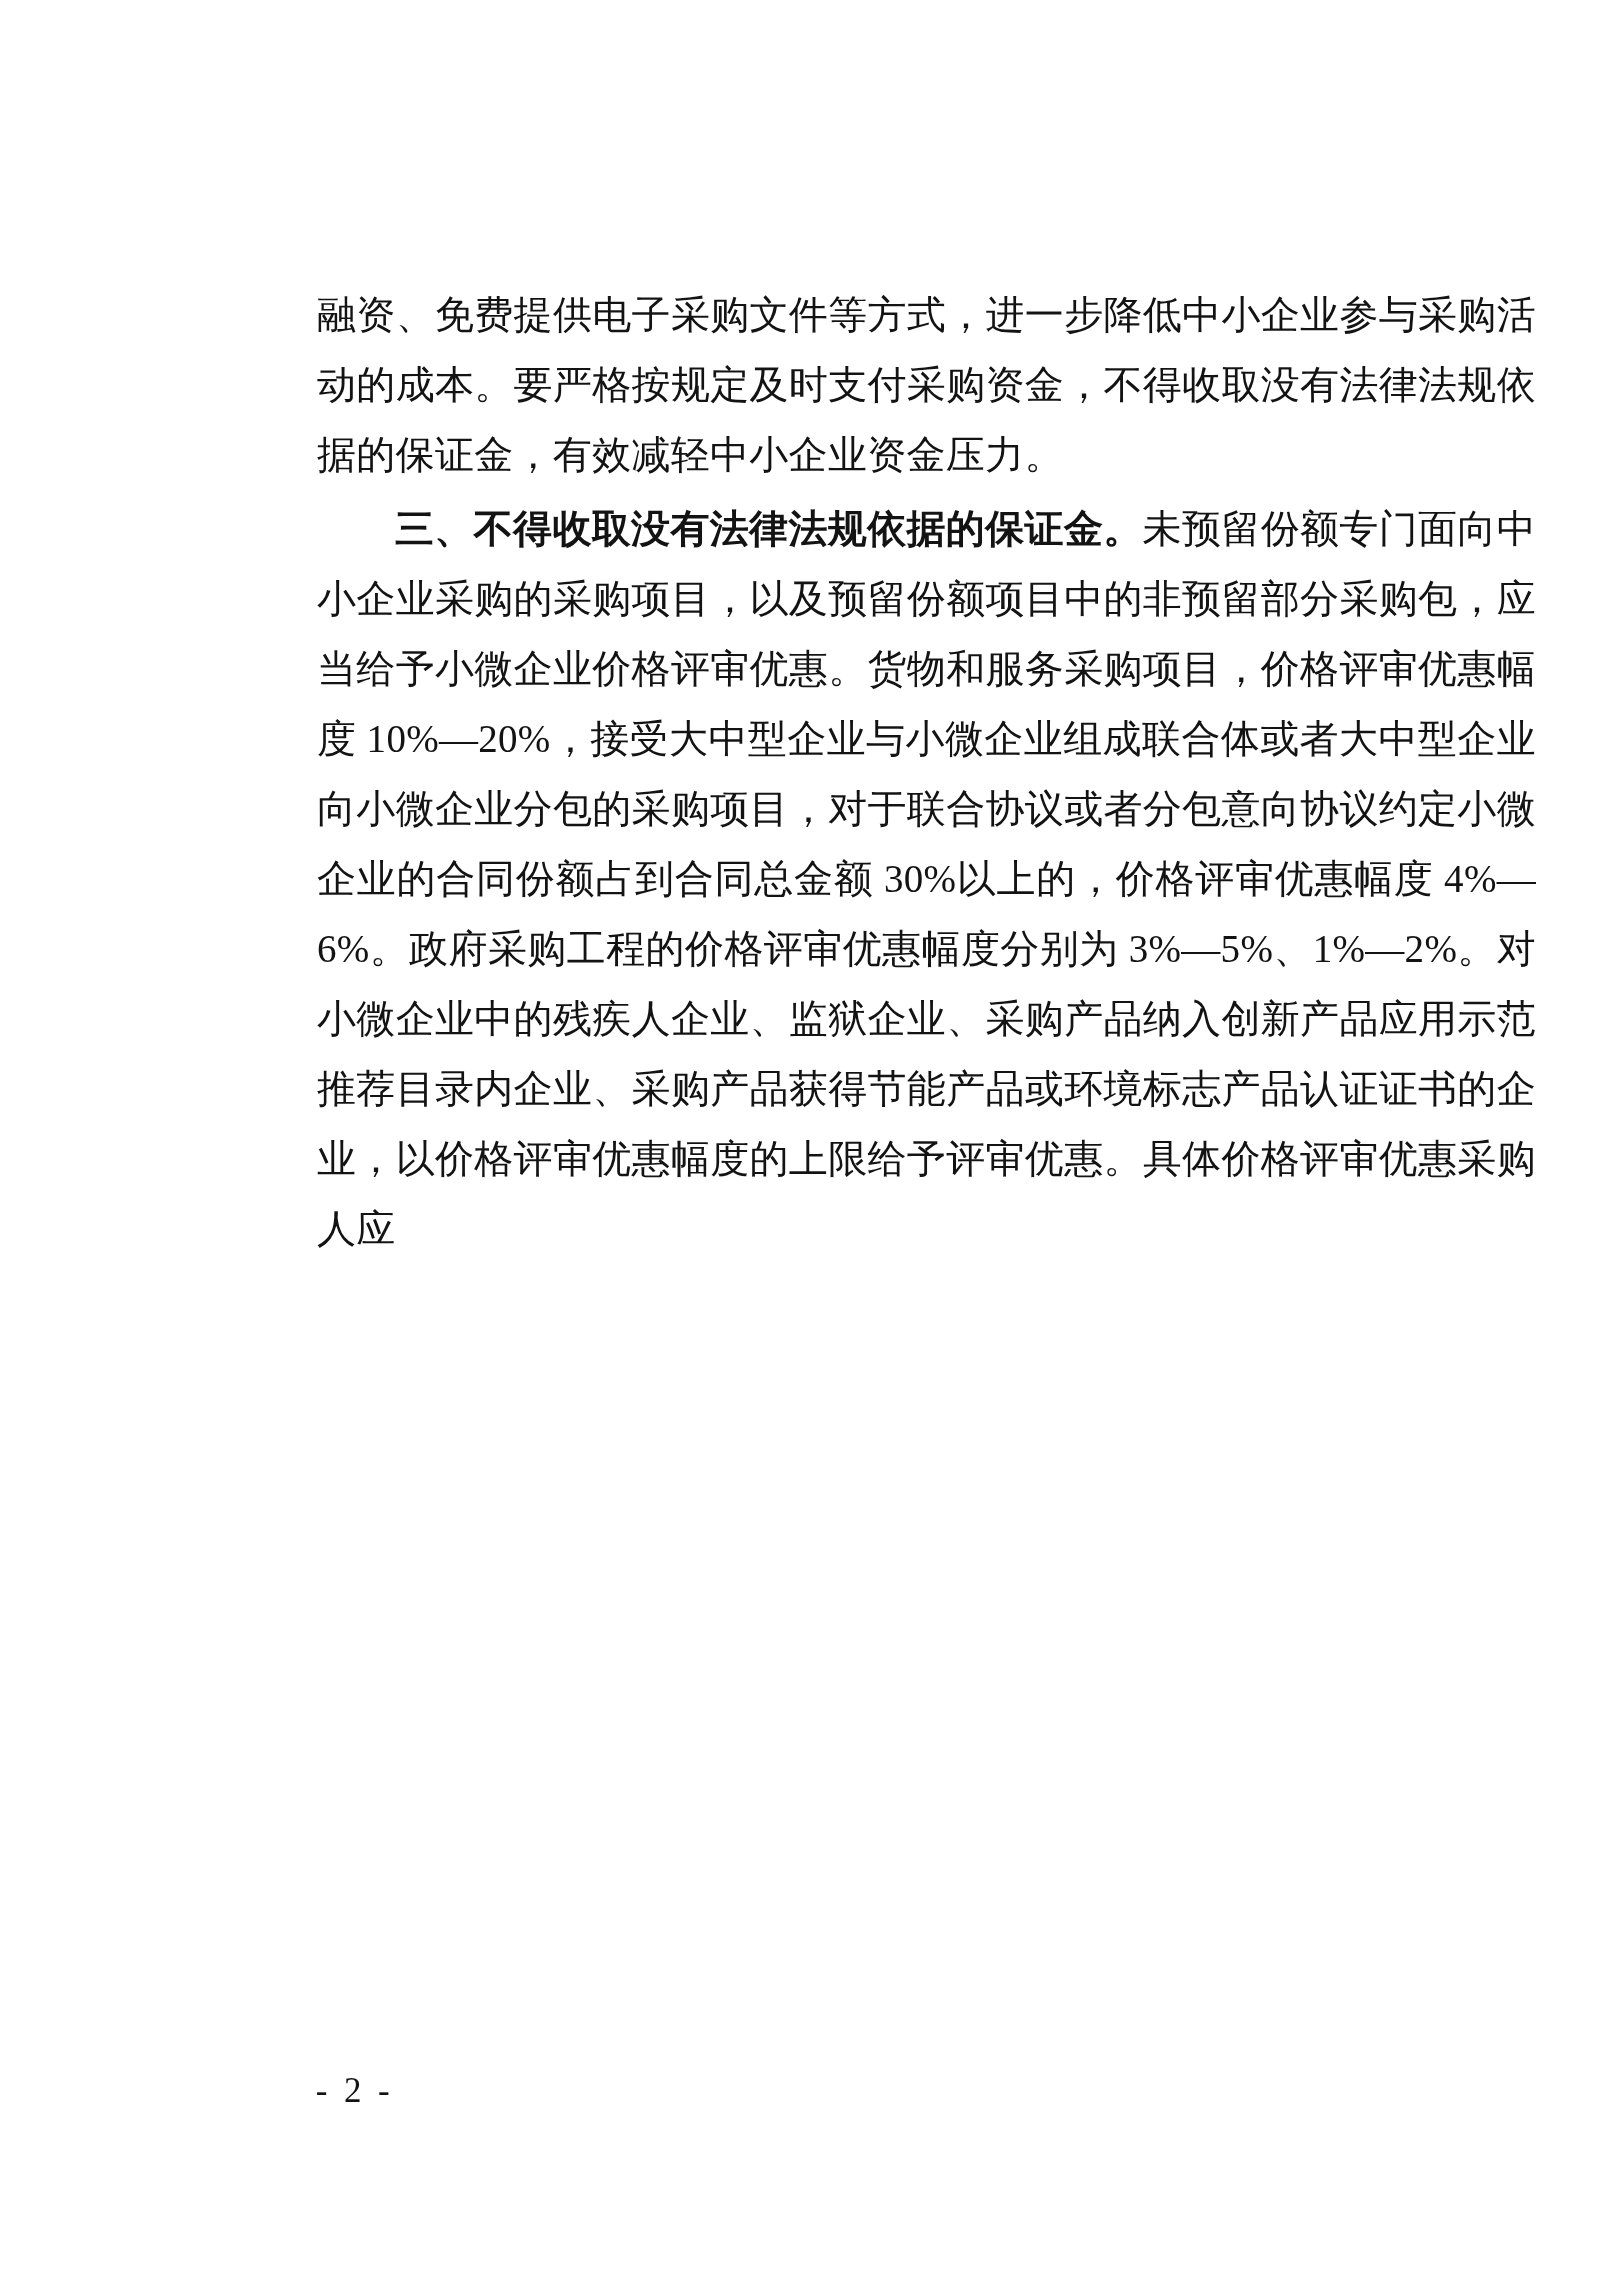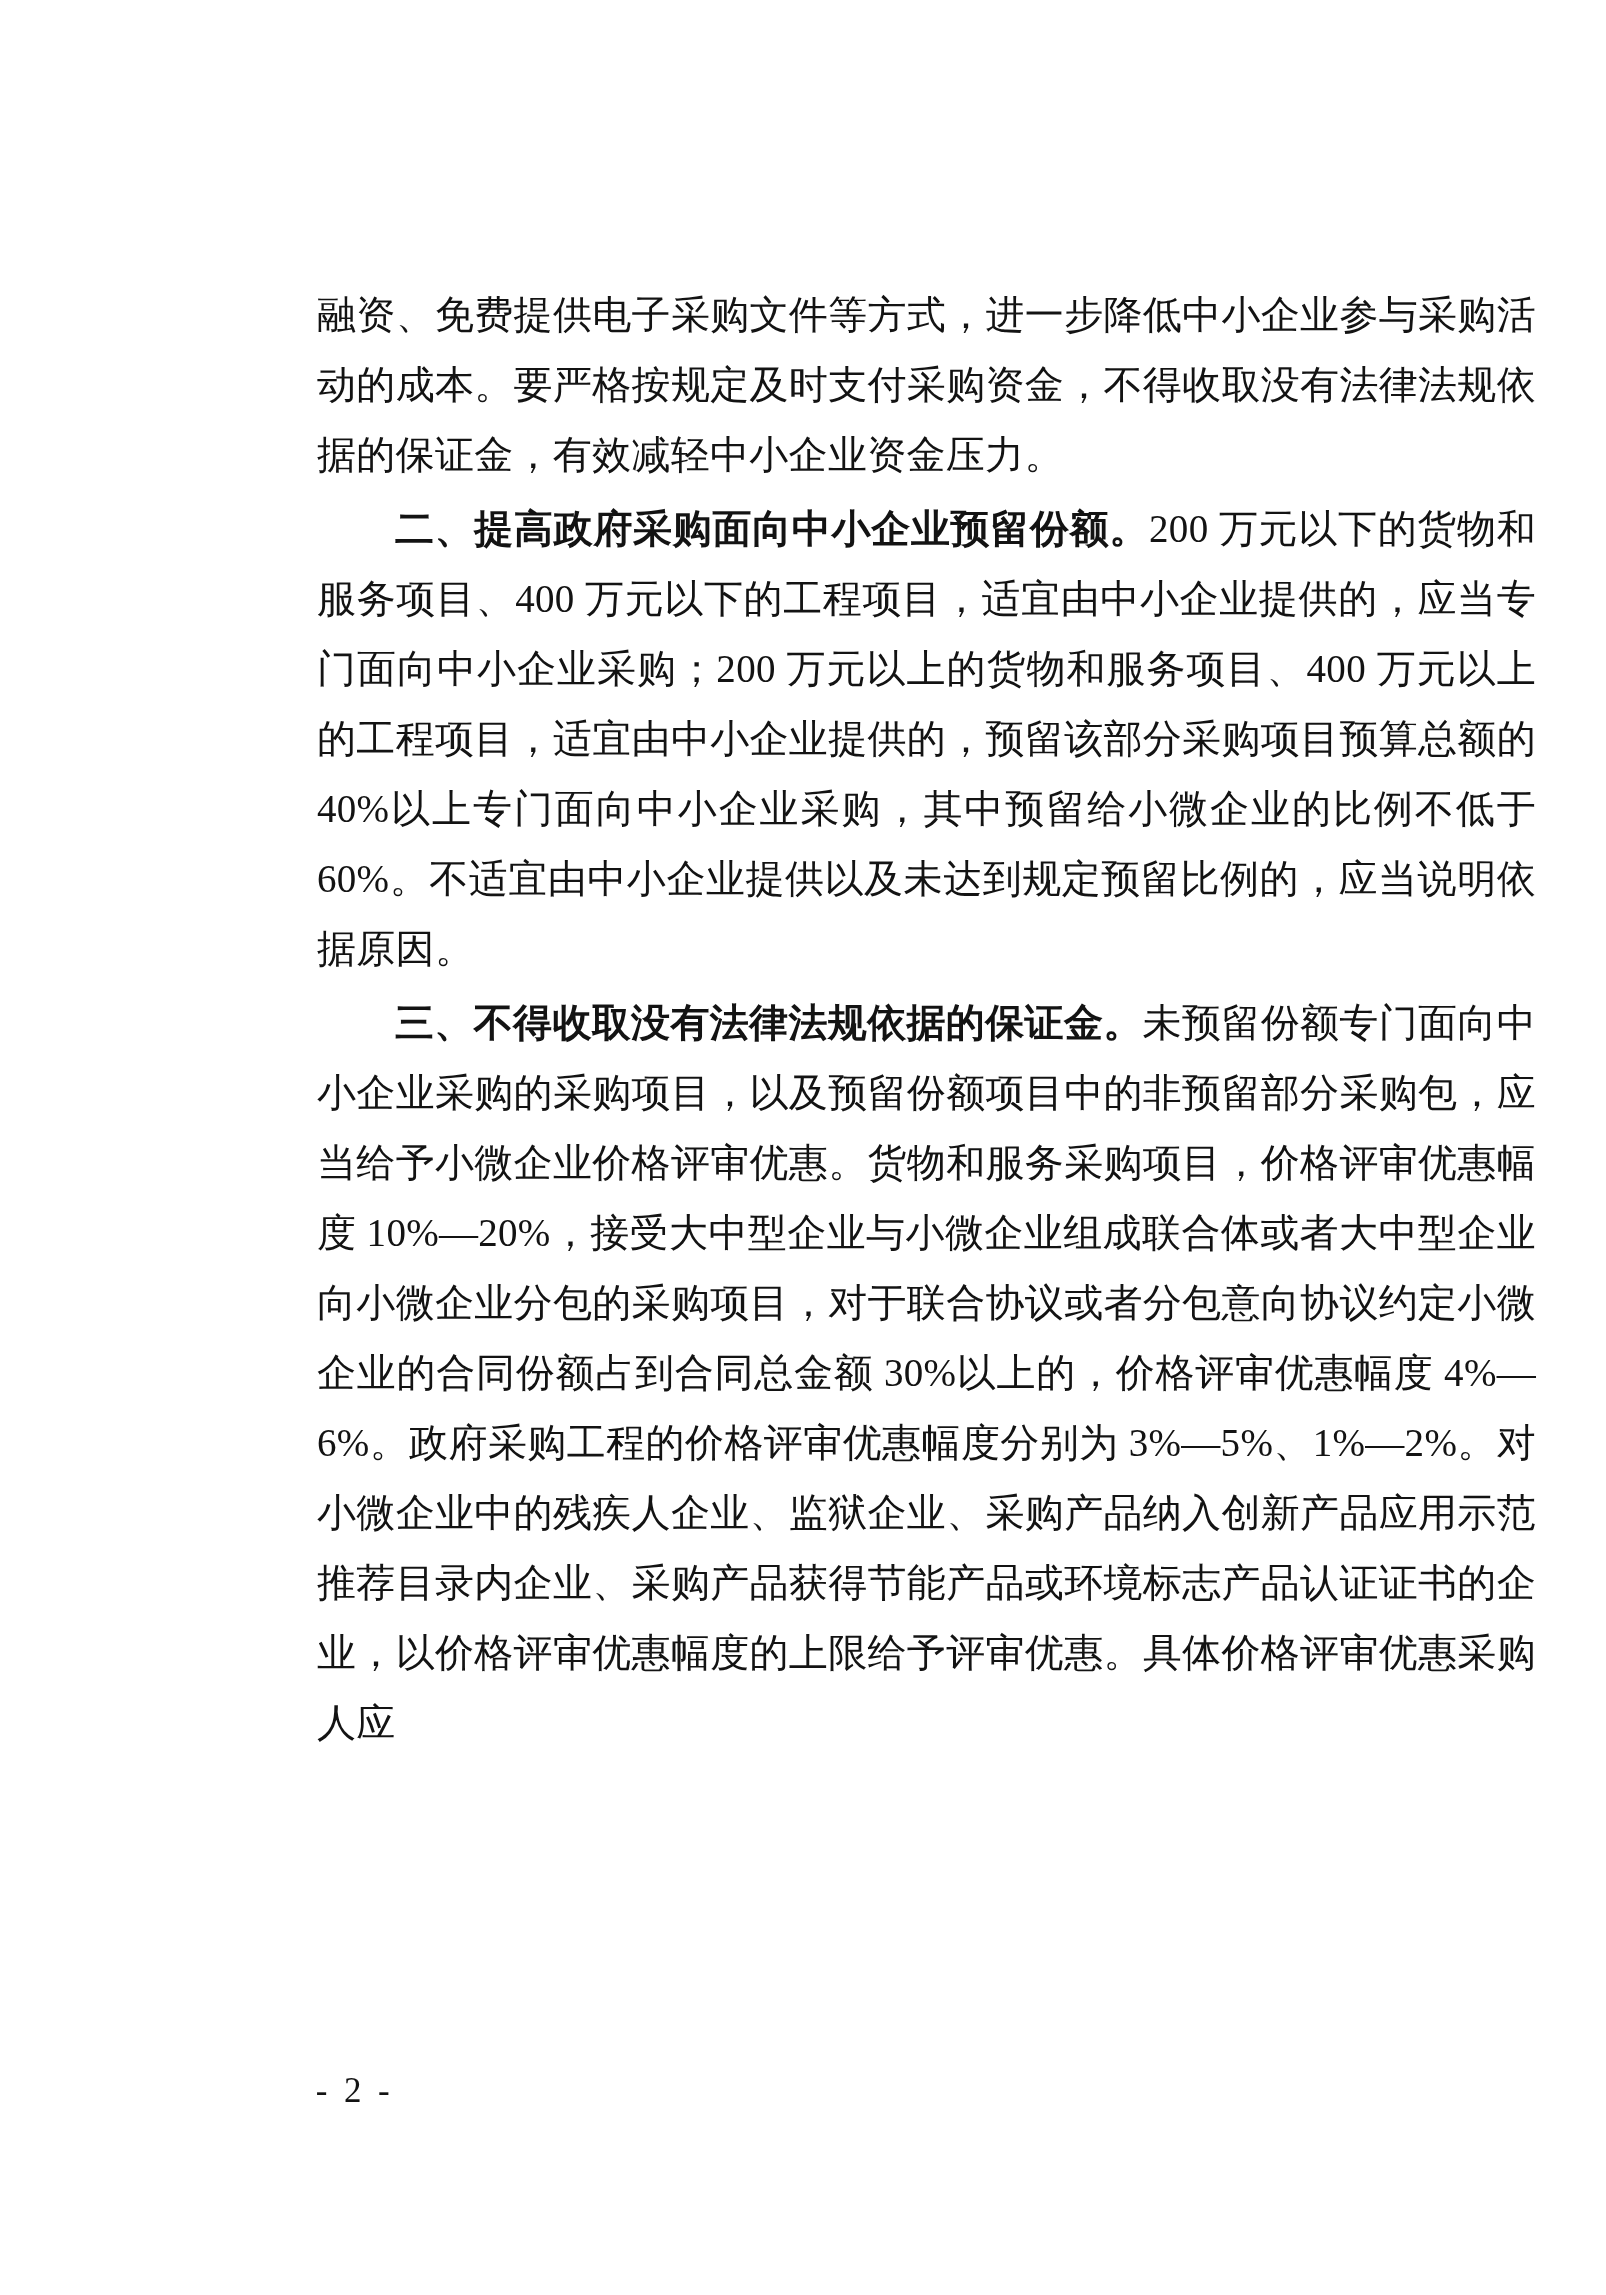--- a/index.html
+++ b/index.html
@@ -68,23 +68,20 @@
 
 <div class="page">
   <div class="paper">
 
     <div class="content">
 
       <p class="para">
         <span>融资、免费提供电子采购文件等方式，进一步降低中小企业参与采购活动的成本。要严格按规定及时支付采购资金，不得收取没有法律法规依据的保证金，有效减轻中小企业资金压力。</span>
       </p>
 
-      <p class="para indent">
-        <span class="heading-run">二、提高政府采购面向中小企业预留份额。</span><span>200 万元以下的货物和服务项目、400 万元以下的工程项目，适宜由中小企业提供的，应当专门面向中小企业采购；200 万元以上的货物和服务项目、400 万元以上的工程项目，适宜由中小企业提供的，预留该部分采购项目预算总额的 40%以上专门面向中小企业采购，其中预留给小微企业的比例不低于 60%。不适宜由中小企业提供以及未达到规定预留比例的，应当说明依据原因。</span>
-      </p>
 
       <p class="para indent">
         <span class="heading-run">三、不得收取没有法律法规依据的保证金。</span><span>未预留份额专门面向中小企业采购的采购项目，以及预留份额项目中的非预留部分采购包，应当给予小微企业价格评审优惠。货物和服务采购项目，价格评审优惠幅度 10%—20%，接受大中型企业与小微企业组成联合体或者大中型企业向小微企业分包的采购项目，对于联合协议或者分包意向协议约定小微企业的合同份额占到合同总金额 30%以上的，价格评审优惠幅度 4%—6%。政府采购工程的价格评审优惠幅度分别为 3%—5%、1%—2%。对小微企业中的残疾人企业、监狱企业、采购产品纳入创新产品应用示范推荐目录内企业、采购产品获得节能产品或环境标志产品认证证书的企业，以价格评审优惠幅度的上限给予评审优惠。具体价格评审优惠采购人应</span>
       </p>
 
     </div>
 
     <div class="footer">
       <span class="pagenum">- 2 -</span>
     </div>

